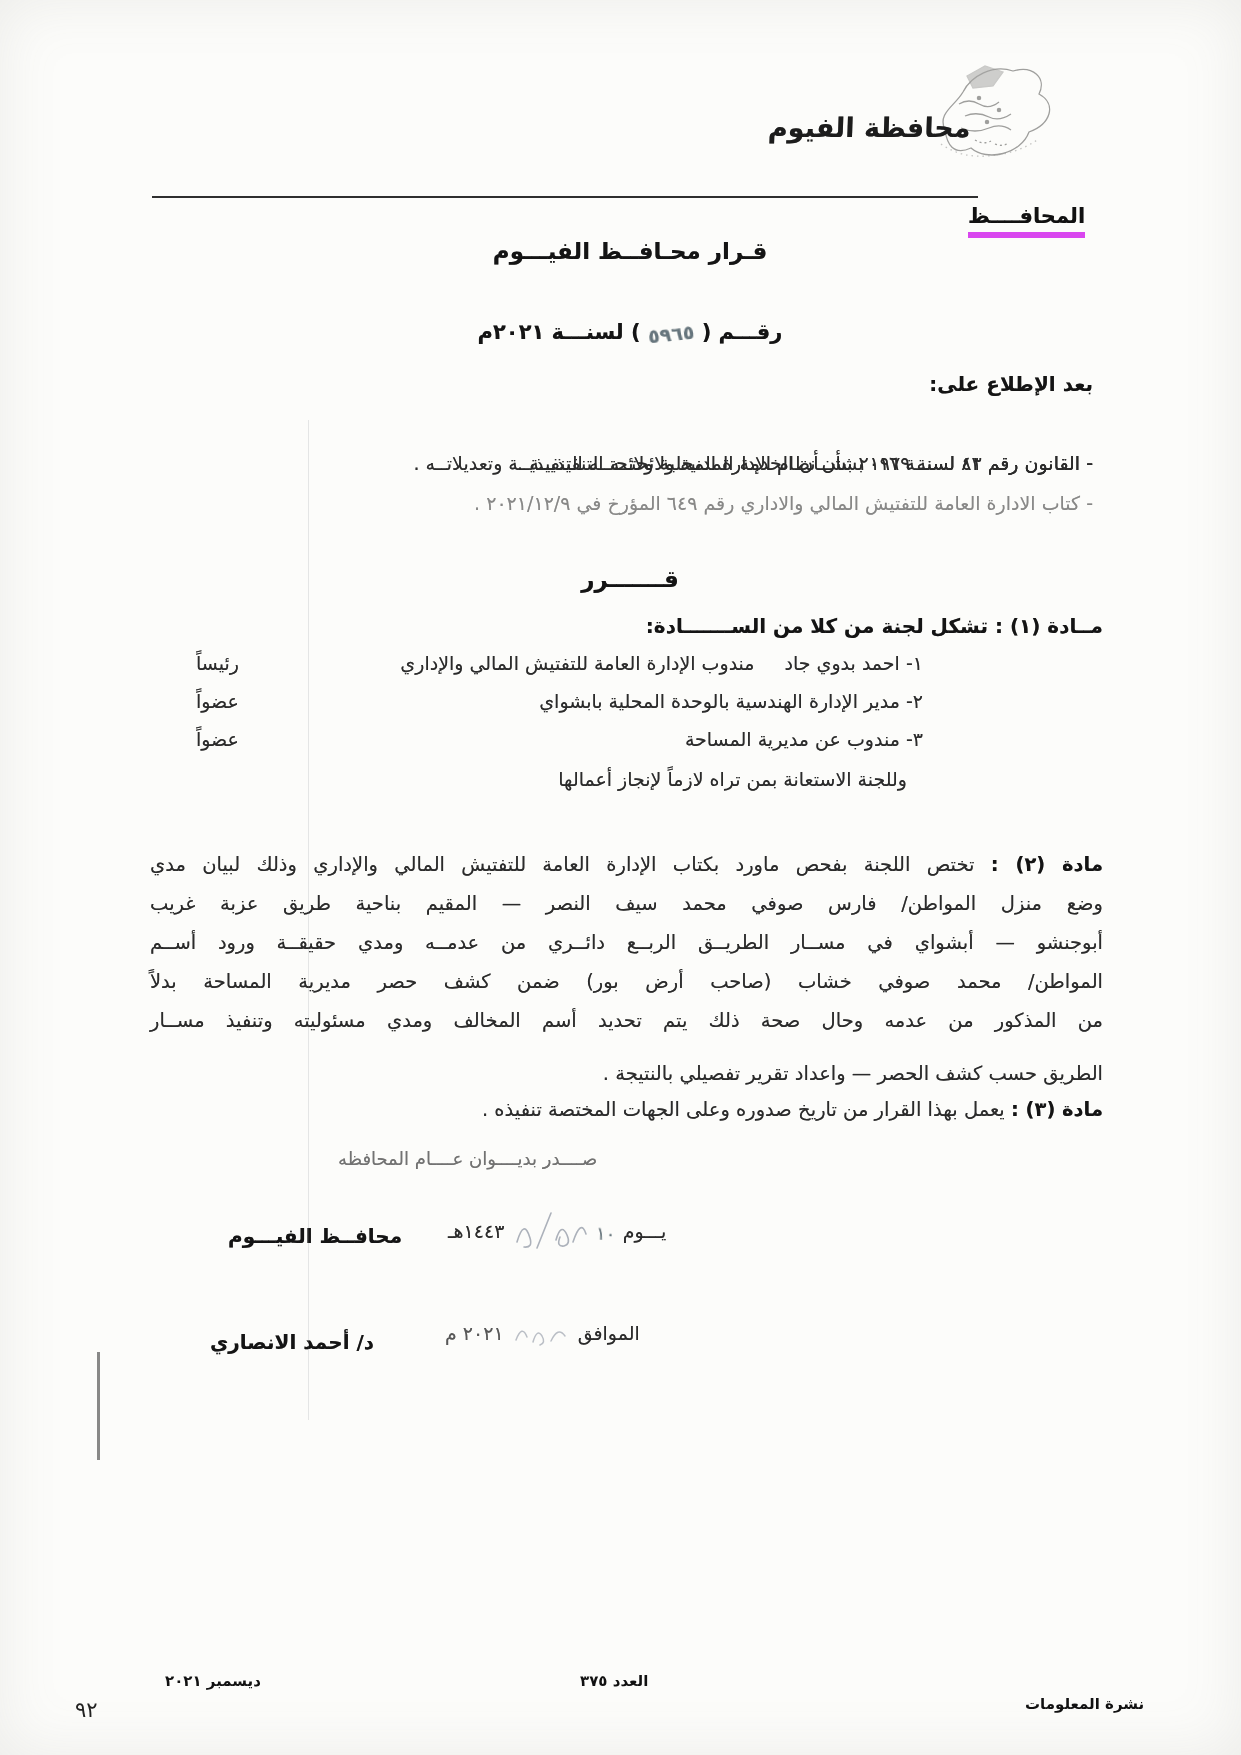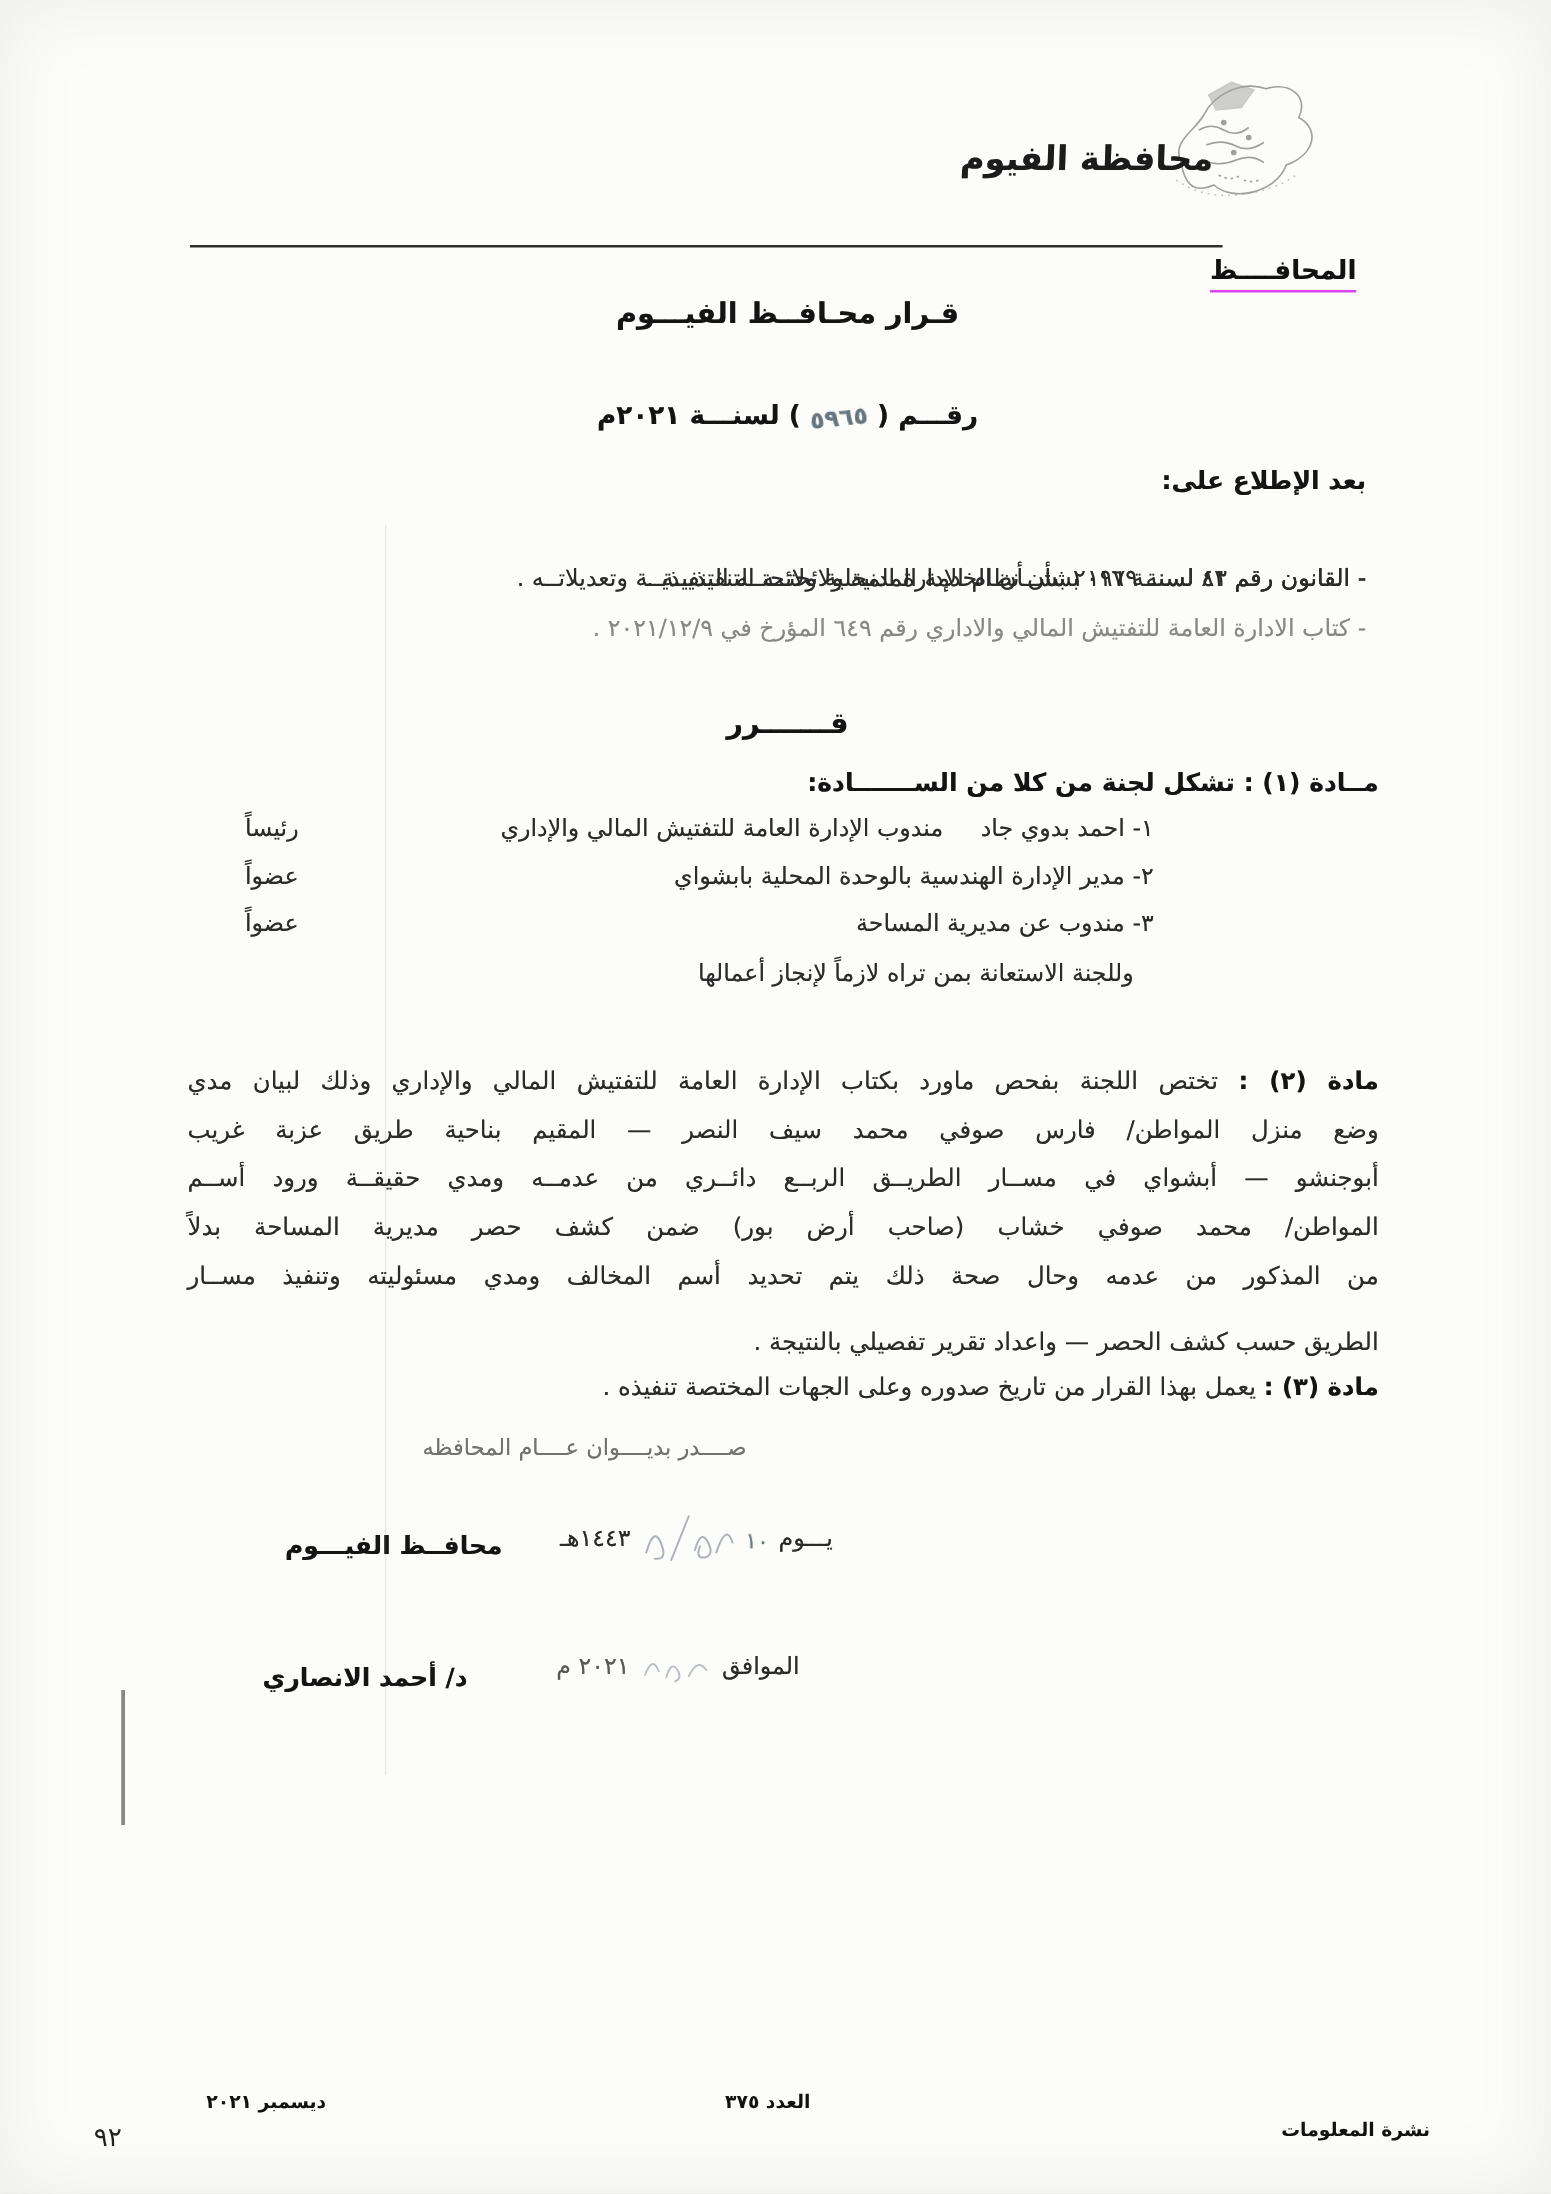--- a/index.html
+++ b/index.html
@@ -12,21 +12,21 @@
   }
   .abs{position:absolute;}
   .t{text-shadow:0 0 .35px rgba(40,40,40,.55);}
   .bold{font-weight:bold;color:#141414;text-align:right;}
   .center{text-align:center;}
   .nowrap{white-space:nowrap;}
   .faint{opacity:.55;}
   .soft{opacity:.78;}
   .org-name{font-size:27px;font-weight:bold;color:#1c1c1c;transform:skewX(-2deg);}
   .rule{border-top:2.5px solid #2f2f2f;height:0;}
-  .gov-label{font-size:21px;font-weight:bold;border-bottom:2px solid #d946ef;padding-bottom:4px;color:#111;}
+  .gov-label{font-size:21px;font-weight:bold;border-bottom:6px solid #d946ef;padding-bottom:4px;color:#111;}
   .title{font-size:23px;}
   .numline{font-size:21px;}
   .hand{
     color:rgba(70,100,115,.5);filter:blur(.4px);
     display:inline-block;transform:rotate(-6deg);
     font-size:19px;letter-spacing:2px;position:relative;top:2px;
   }
   .heading{font-size:20px;}
   .body-text{font-size:19px;line-height:1.45;}
   .bullet{font-size:19px;}

